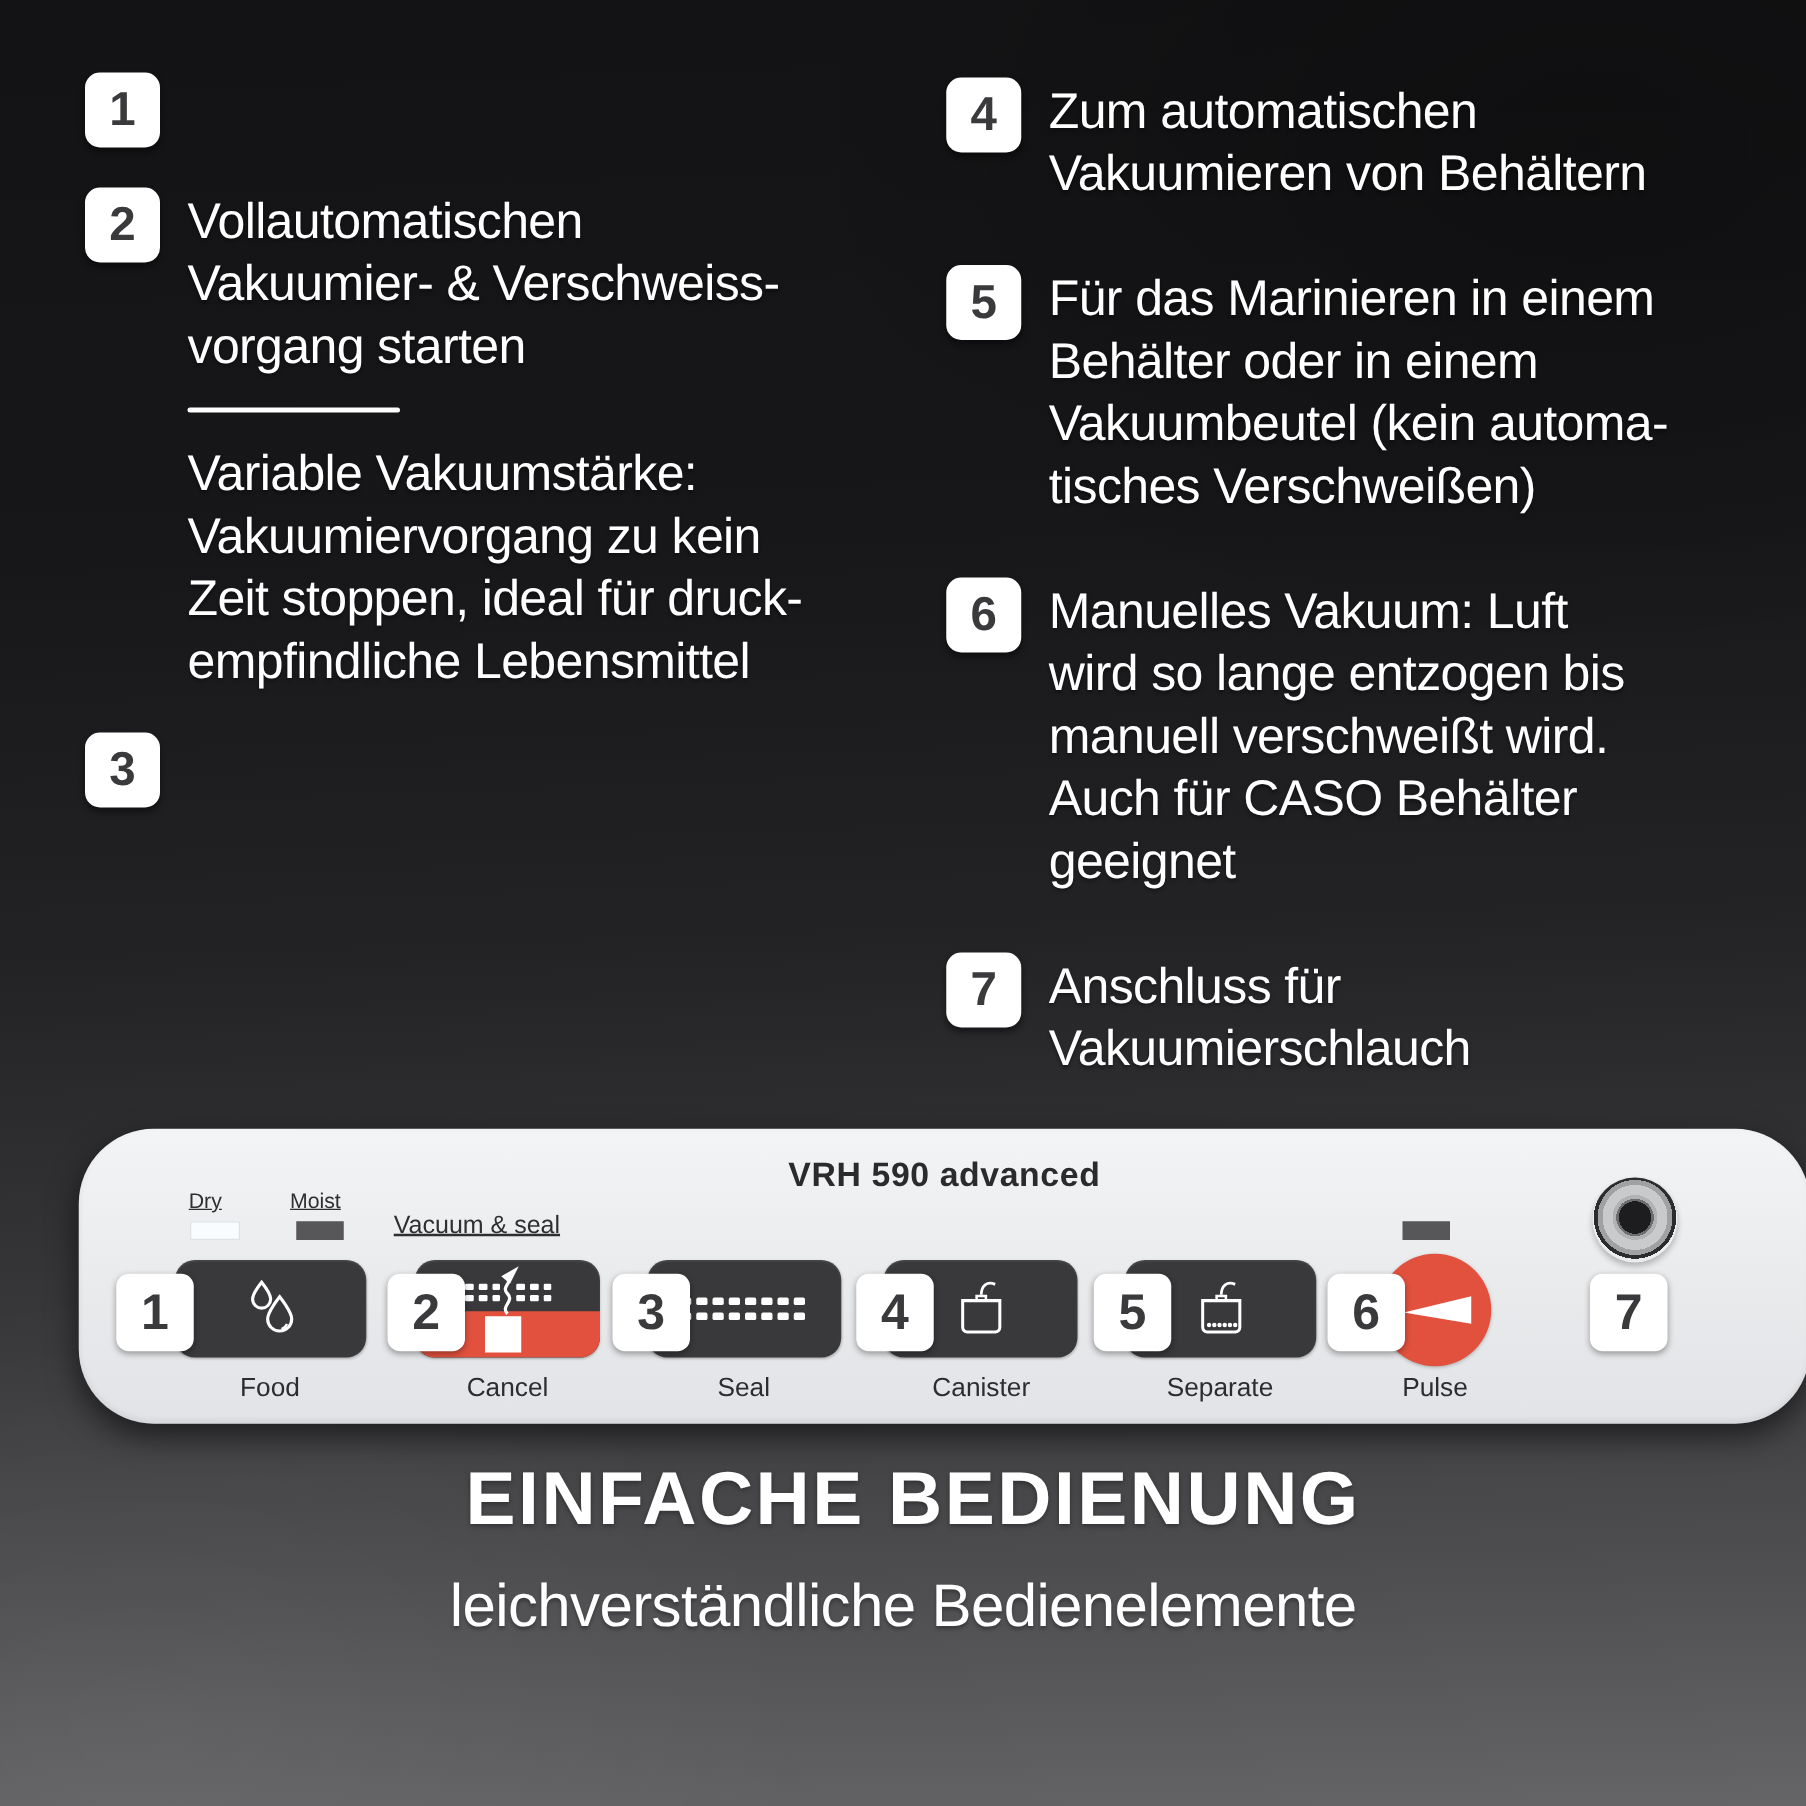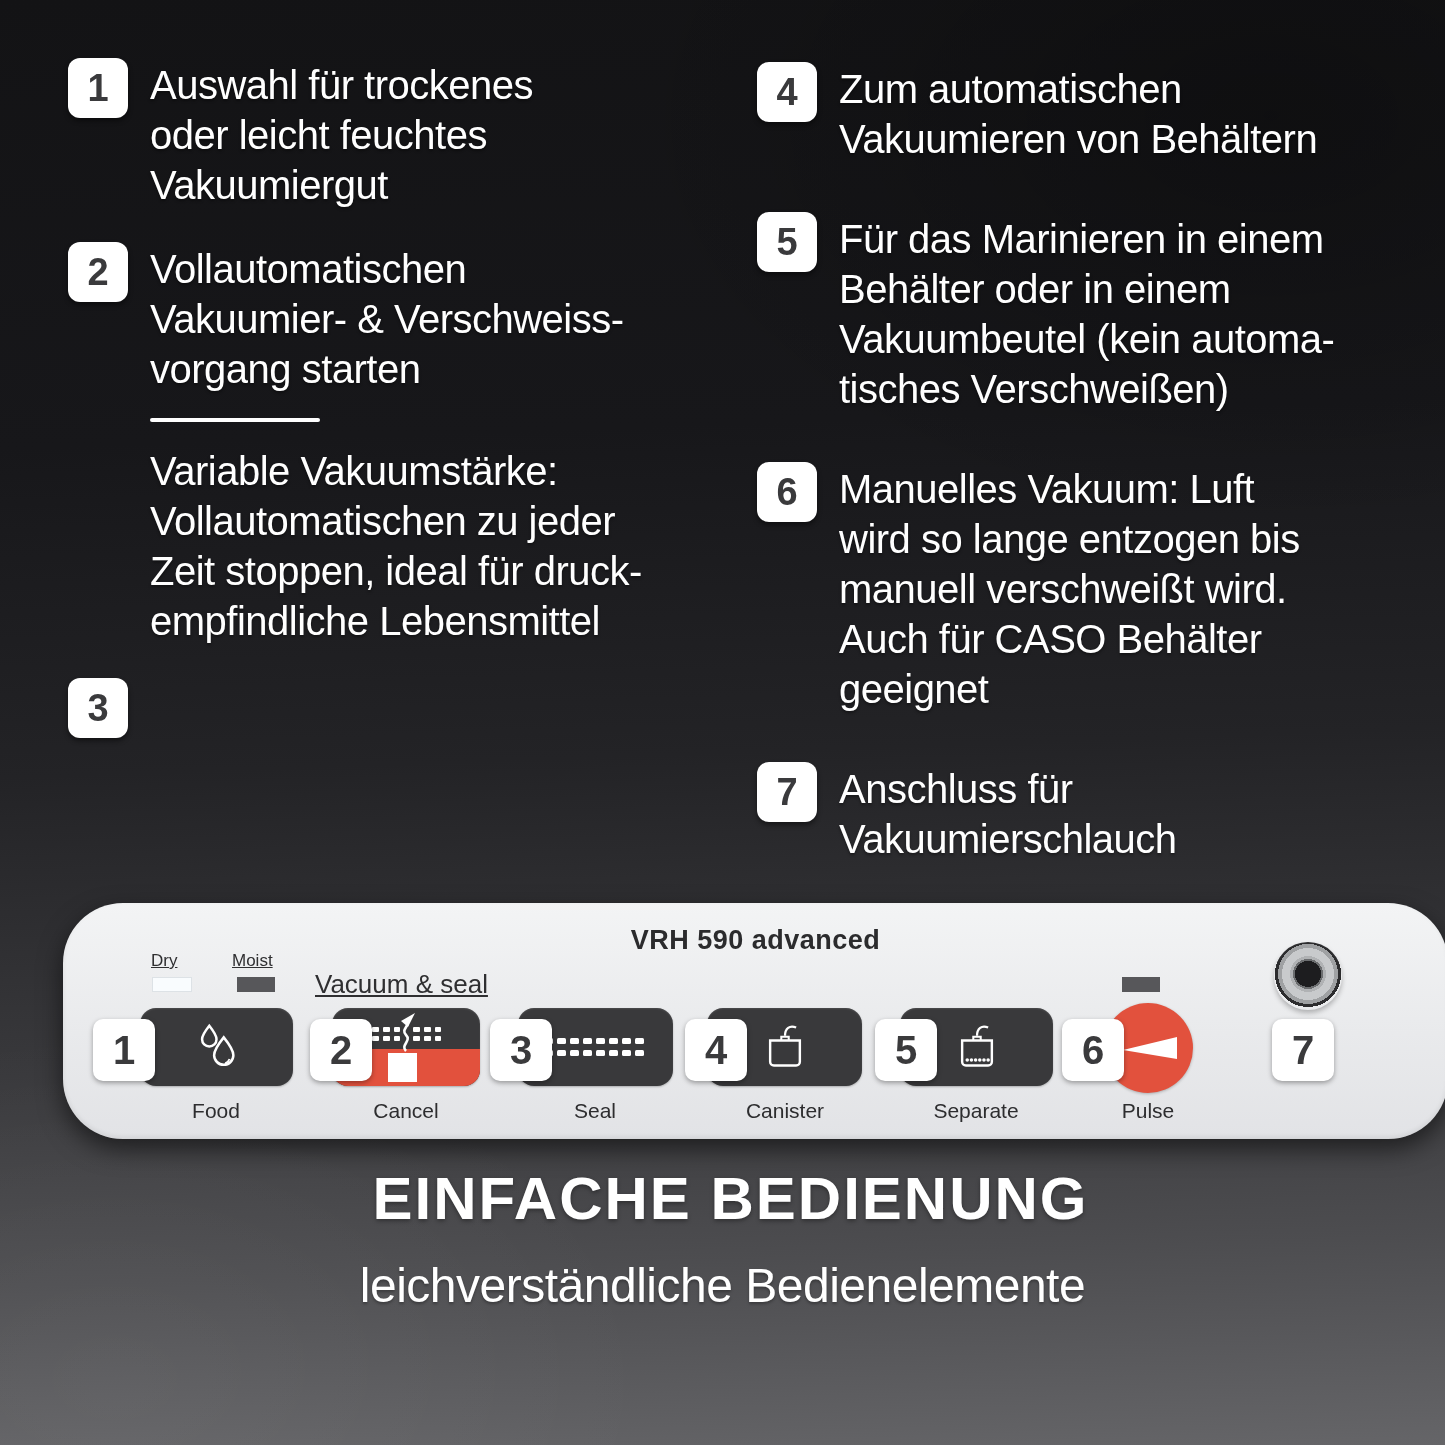--- a/index.html
+++ b/index.html
@@ -30,21 +30,21 @@
     box-shadow:0 10px 24px rgba(0,0,0,.55), inset 0 -2px 5px rgba(0,0,0,.08);}
   .model-title{position:absolute;left:0;right:0;top:22px;text-align:center;
     font-size:27px;font-weight:bold;color:#2b2b2d;letter-spacing:.5px;}
   .lbl{position:absolute;font-size:17px;color:#2f2f31;text-align:left;text-decoration:underline;}
   .lbl-dry{left:88px;top:48px;width:50px;}
   .lbl-moist{left:169px;top:48px;width:50px;}
   .ind{position:absolute;height:15px;}
   .ind-dry{left:89px;top:74px;width:40px;background:#f9fcfe;border:1px solid #dde2e6;box-sizing:border-box;}
   .ind-moist{left:174px;top:74px;width:38px;background:#57575a;}
   .ind-pulse{left:1059px;top:74px;width:38px;background:#57575a;}
-  .lbl-vs{left:252px;top:66px;width:182px;font-size:26px;}
+  .lbl-vs{left:252px;top:66px;width:182px;font-size:20px;}
 
   .btn{position:absolute;top:105px;height:78px;border-radius:16px;background:#39393b;
     display:flex;align-items:center;justify-content:center;
     box-shadow:inset 0 1px 2px rgba(255,255,255,.10), 0 1px 2px rgba(0,0,0,.25);}
   .btn-food{left:77px;width:153px;}
   .btn-cancel{left:269px;width:148px;overflow:hidden;}
   .btn-seal{left:455px;width:155px;}
   .btn-canister{left:644px;width:155px;}
   .btn-marinate{left:837px;width:153px;}
   .red-half{position:absolute;left:0;right:0;bottom:0;height:37px;background:#e2513d;}
@@ -69,35 +69,30 @@
     font-size:48px;color:#ffffff;letter-spacing:-0.5px;text-shadow:0 2px 3px rgba(0,0,0,.3);}
 </style>
 </head>
 <body>
 
 <div class="page">
 
   <div class="col col-left" id="col-left">
       <div class="feature">
         <div class="num-badge">1</div>
-        <div>
-          <div class="feature-text">Auswahl für trockenes
-oder leicht feuchtes
-Vakuumiergut</div>
-        </div>
       </div>
       <div class="feature">
         <div class="num-badge">2</div>
         <div>
           <div class="feature-text">Vollautomatischen
 Vakuumier- &amp; Verschweiss-
 vorgang starten</div>
           <div class="divider"></div>
           <div class="feature-text">Variable Vakuumstärke:
-Vollautomatischen zu jeder
+Vakuumiervorgang zu kein
 Zeit stoppen, ideal für druck-
 empfindliche Lebensmittel</div>
         </div>
       </div>
       <div class="feature">
         <div class="num-badge">3</div>
       </div>
     </div>
   <div class="col col-right" id="col-right">
       <div class="feature">

